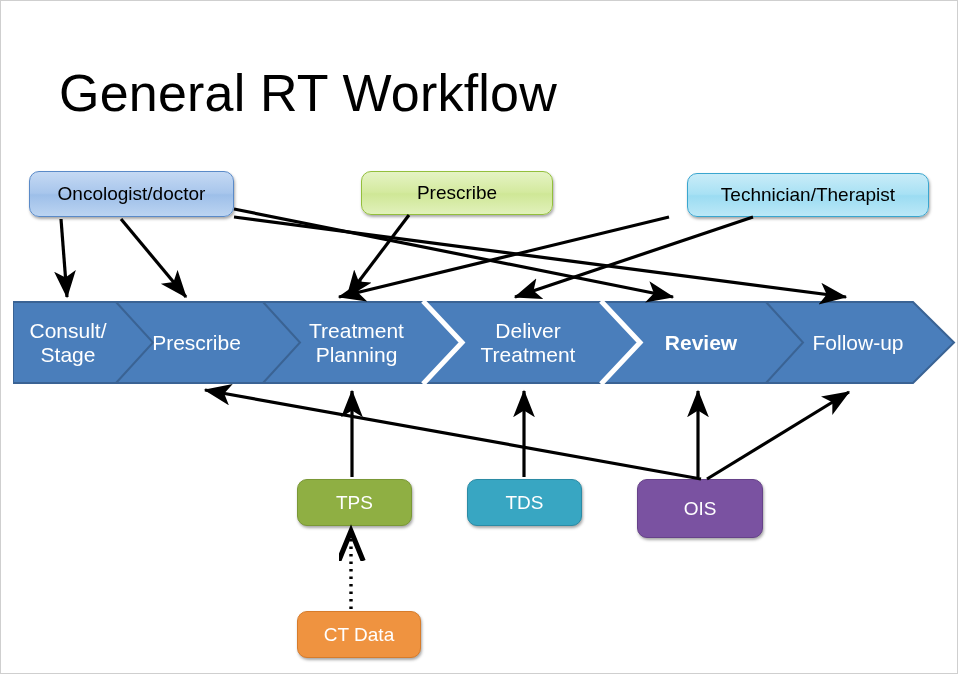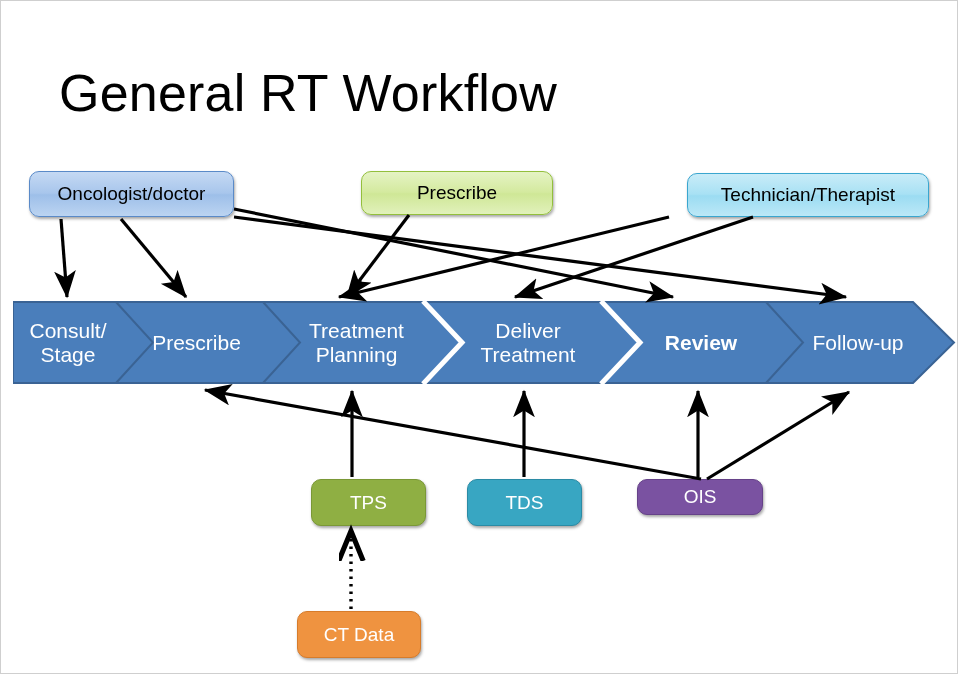--- a/index.html
+++ b/index.html
@@ -149,27 +149,27 @@
   <div class="node role-onc" style="left:28px; top:170px; width:205px; height:46px;">
     <span>Oncologist/doctor</span>
   </div>
   <div class="node role-phys" style="left:360px; top:170px; width:192px; height:44px;">
     <span>Prescribe</span>
   </div>
   <div class="node role-tech" style="left:642px; top:172px; width:242px; height:44px;">
     <span>Technician/Therapist</span>
   </div>
 
-  <div class="node sys-tps" style="left:310px; top:478px; width:115px; height:47px;">
+  <div class="node sys-tps" style="left:296px; top:478px; width:115px; height:47px;">
     <span>TPS</span>
   </div>
   <div class="node sys-tds" style="left:466px; top:478px; width:115px; height:47px;">
     <span>TDS</span>
   </div>
-  <div class="node sys-ois" style="left:636px; top:478px; width:126px; height:36px;">
+  <div class="node sys-ois" style="left:636px; top:478px; width:126px; height:59px;">
     <span>OIS</span>
   </div>
   <div class="node sys-ct" style="left:288px; top:610px; width:124px; height:47px;">
     <span>CT Data</span>
   </div>
 
   <svg id="svg-layer" viewBox="0 0 958 674">
     <defs>
       <marker id="ah" markerWidth="10" markerHeight="10" refX="8.2" refY="3.4" orient="auto" markerUnits="strokeWidth">
         <path d="M0,0 L8.6,3.4 L0,6.8 L2.1,3.4 Z" fill="#000000"></path>

